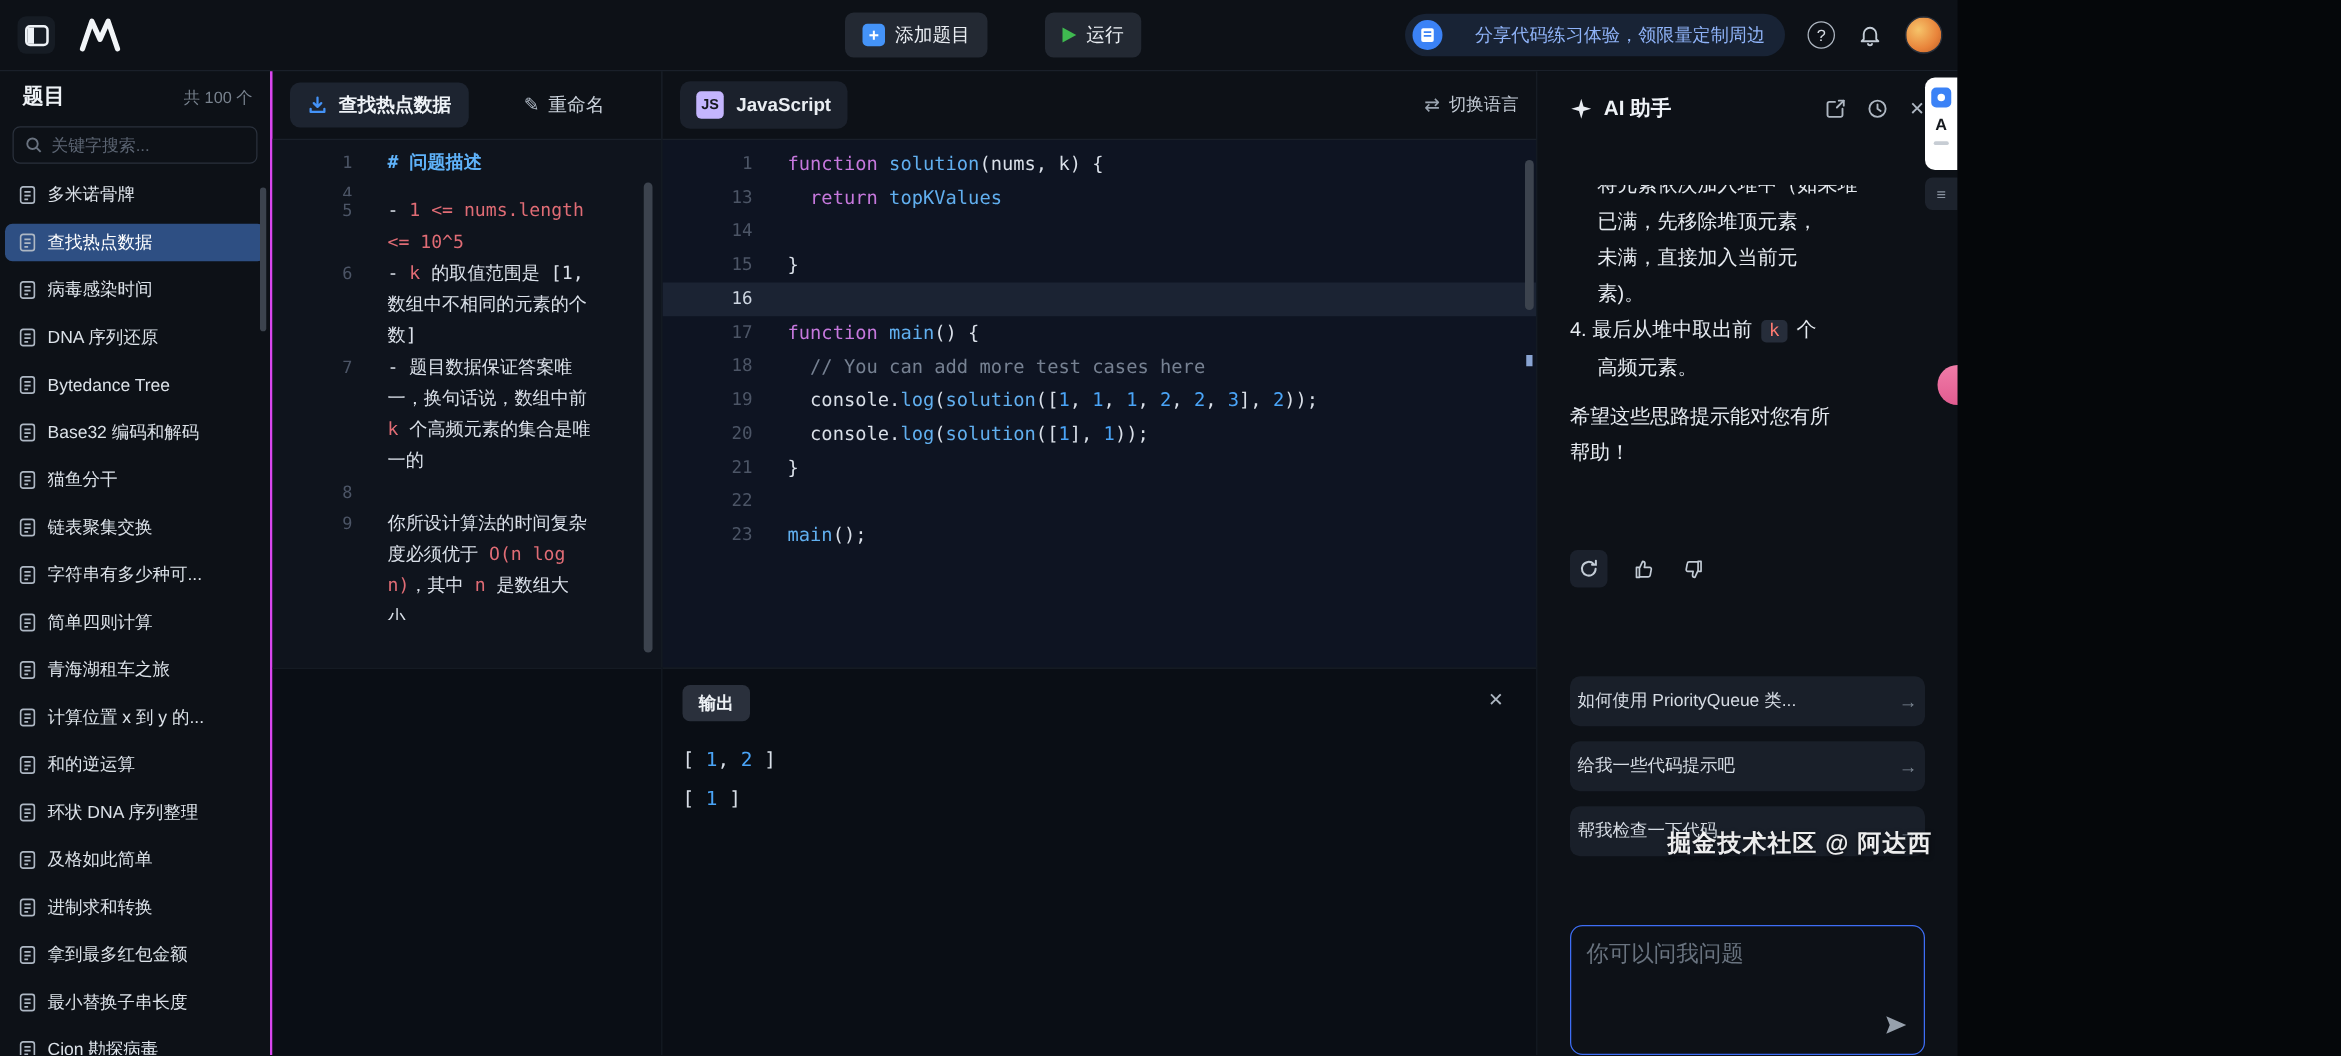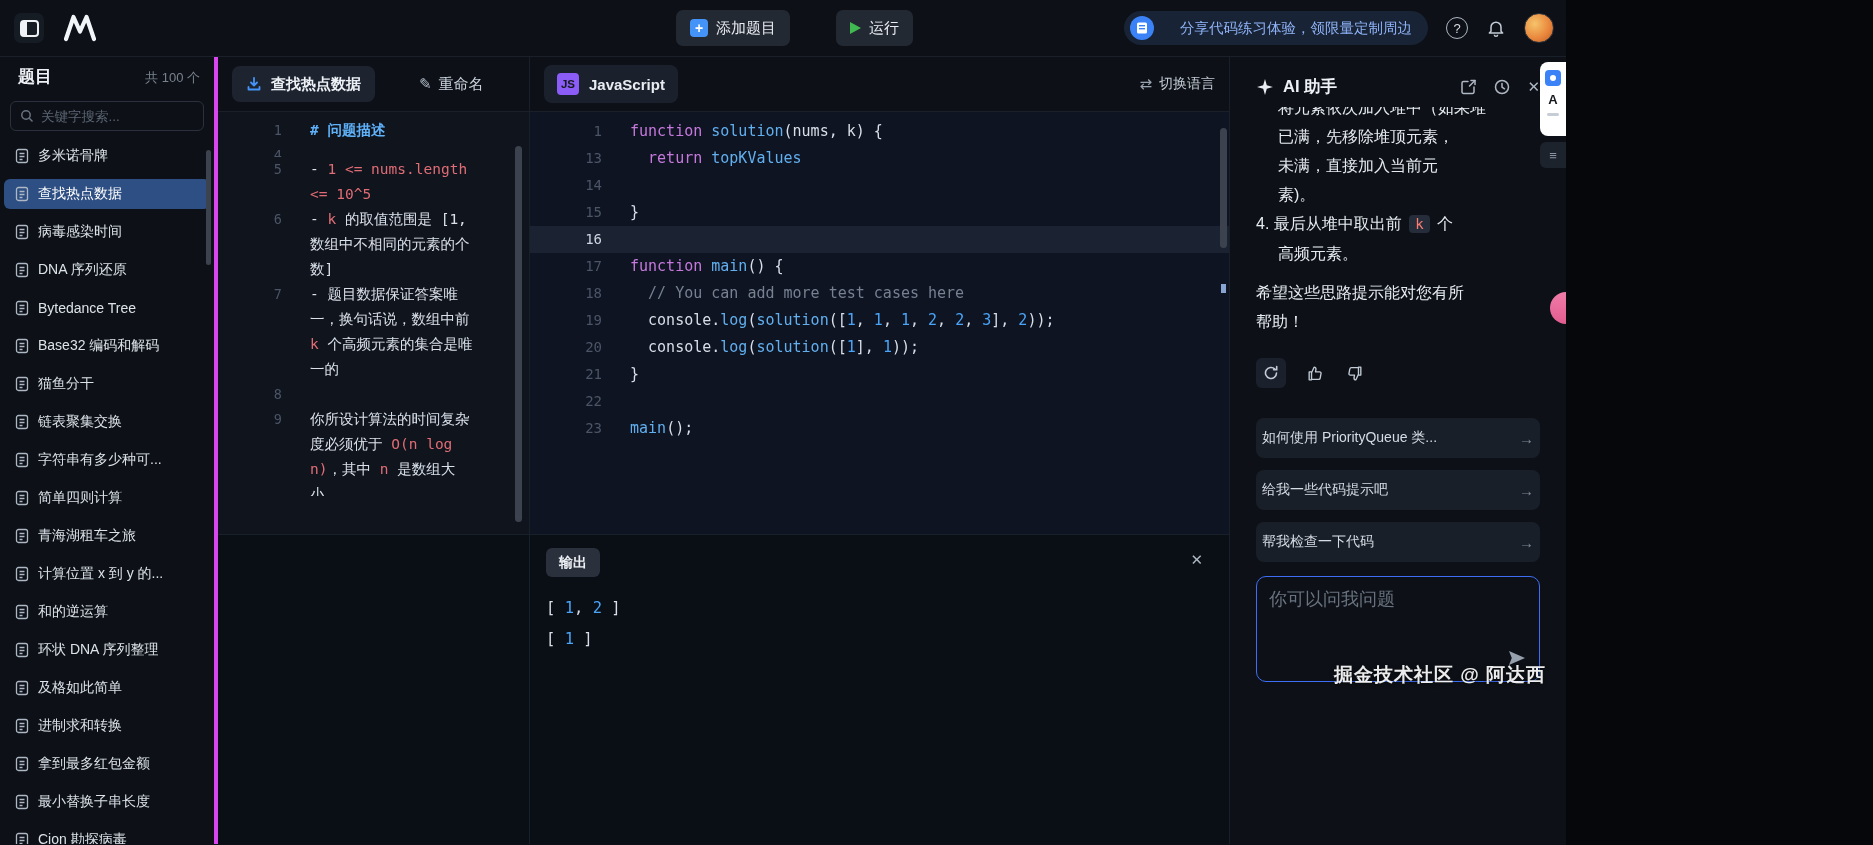--- a/index.html
+++ b/index.html
@@ -20,21 +20,21 @@
   .topbar-right{margin-left:auto;display:flex;align-items:center;gap:18px;padding-right:12px;}
   .promo-pill{display:flex;align-items:center;gap:26px;height:34px;padding:0 16px 0 6px;background:#182335;border-radius:17px;color:#8fb3f8;font-size:14.5px;cursor:pointer;}
   .promo-ic{width:24px;height:24px;border-radius:50%;background:#3b82f6;display:flex;align-items:center;justify-content:center;}
   .help-ic{width:22px;height:22px;border-radius:50%;border:1.5px solid #aeb7c2;color:#d5dbe3;font-size:13px;display:flex;align-items:center;justify-content:center;cursor:pointer;}
   .avatar{width:30px;height:30px;border-radius:50%;background:radial-gradient(circle at 35% 35%,#f6c46a,#e8833a 60%,#b85c24);border:1px solid #2a313c;cursor:pointer;}
 
   
   .main{display:flex;height:787px;}
 
   
-  .sidebar{width:218px;flex:0 0 218px;border-right:4px solid #d946ef;display:flex;flex-direction:column;padding-top:8px;position:relative;}
+  .sidebar{width:218px;flex:0 0 218px;border-right:2px solid #d946ef;display:flex;flex-direction:column;padding-top:8px;position:relative;}
   .sb-head{display:flex;align-items:baseline;justify-content:space-between;height:28px;padding:0 14px 0 18px;}
   .sb-title{font-size:17px;font-weight:bold;color:#eef2f6;}
   .sb-count{font-size:13px;color:#78828e;}
   .sb-search{margin:8px 10px 0;height:30px;border:1px solid #2a313c;border-radius:6px;display:flex;align-items:center;gap:7px;padding:0 9px;}
   .sb-input{flex:1;background:transparent;border:none;outline:none;color:#cfd6de;font-size:13.5px;font-family:inherit;min-width:0;}
   .sb-input::placeholder{color:#5b6472;}
   .p-list{flex:1;margin-top:10px;padding:0 4px;overflow:hidden;}
   .p-item{display:flex;align-items:center;gap:9px;height:30px;margin-bottom:8px;padding:0 11px;border-radius:6px;color:#dce2e9;font-size:14px;cursor:pointer;}
   .p-item.sel{background:#2e4f83;color:#fff;}
   .p-item svg{flex:0 0 auto;}
@@ -51,40 +51,40 @@
   .d-row{display:flex;line-height:25px;}
   .d-row.thin{height:14px;overflow:hidden;}
   .d-num{flex:0 0 64px;text-align:right;color:#4c5566;font-size:13.5px;}
   .d-text{width:172px;margin-left:28px;color:#dbe1ea;white-space:pre-wrap;word-break:break-all;}
   .desc-scroll{position:absolute;right:7px;top:34px;width:7px;height:376px;border-radius:4px;background:#3c434e;}
   .desc-bottom{flex:1;background:#0a0e15;border-top:1px solid #1a202a;}
 
   
   .edcol{width:700px;flex:0 0 700px;border-right:1px solid #1a202a;display:flex;flex-direction:column;}
   .lang-tab{display:flex;align-items:center;gap:10px;height:38px;padding:0 13px;background:#1b212c;border:none;border-radius:8px;cursor:pointer;font-family:inherit;}
-  .js-badge{width:22px;height:22px;border-radius:4px;background:#8b5cf6;color:#15181d;font-weight:bold;font-size:11.5px;display:flex;align-items:center;justify-content:center;}
+  .js-badge{width:22px;height:22px;border-radius:4px;background:#c4b5fd;color:#15181d;font-weight:bold;font-size:11.5px;display:flex;align-items:center;justify-content:center;}
   .lang-name{color:#e9edf2;font-size:15px;font-weight:600;}
   .switch-lang{margin-left:auto;display:flex;align-items:center;gap:7px;background:none;border:none;color:#c2cad4;font-size:14px;cursor:pointer;font-family:inherit;}
   .switch-ic{color:#9aa4b0;font-size:15px;}
   .code{flex:1;background:#0e1422;padding-top:6px;position:relative;overflow:hidden;font-family:"DejaVu Sans Mono",monospace;font-size:15px;}
   .c-row{display:flex;height:27px;line-height:27px;}
   .c-row.cur{background:#1b2333;}
   .c-num{flex:0 0 72px;text-align:right;color:#4c5566;font-size:14px;}
   .c-row.cur .c-num{color:#cdd5e1;}
   .c-text{margin-left:28px;white-space:pre;color:#d9dfe8;}
   .ed-scroll{position:absolute;right:2px;top:16px;width:7px;height:120px;border-radius:4px;background:#3c434e;}
   .ruler-mark{position:absolute;right:3px;top:172px;width:5px;height:9px;background:#9fbdf2;opacity:.85;}
 
   .output{flex:0 0 310px;background:#0a0e15;border-top:1px solid #1a202a;padding:13px 16px;position:relative;}
   .out-badge{display:inline-flex;align-items:center;height:29px;padding:0 13px;background:#2a303c;border:none;border-radius:6px;color:#eef2f6;font-size:14px;font-weight:bold;cursor:pointer;font-family:inherit;}
   .out-close{position:absolute;right:26px;top: 16px;background:none;border:none;color:#aeb7c2;font-size:15px;cursor:pointer;}
   .out-body{margin-top:16px;font-family:"DejaVu Sans Mono",monospace;font-size:15.5px;line-height:31px;color:#d9dfe8;}
 
   
-  .ai{flex:1;position:relative;padding:14px 26px 0;display:flex;flex-direction:column;overflow:hidden;background:#0d1117;}
+  .ai{flex:1;position:relative;padding:14px 26px 0;display:flex;flex-direction:column;overflow:hidden;background:#0d1117;gap:41px;}
   .ai-head{display:flex;align-items:center;gap:9px;height:32px;flex:0 0 32px;}
   .ai-title{font-size:16.5px;font-weight:bold;color:#eef2f6;}
   .ai-icons{margin-left:auto;display:flex;align-items:center;gap:16px;}
   .icon-btn{background:none;border:none;cursor:pointer;color:#aeb7c2;font-size:15px;display:flex;align-items:center;padding:0;}
   .chat{margin-top:4px;font-size:16px;line-height:29px;color:#e6ebf1;}
   .ch-line{white-space:nowrap;}
   .ch-line.indent{padding-left:22px;}
   .ch-line.clip{height:15px;overflow:hidden;display:flex;align-items:flex-end;}
   .ch-line.gap{margin-top:10px;}
   .sg-chip{background:#262d3a;color:#ff7b72;border-radius:4px;padding:1px 6px;font-family:"DejaVu Sans Mono",monospace;font-size:14px;margin:0 3px;}

